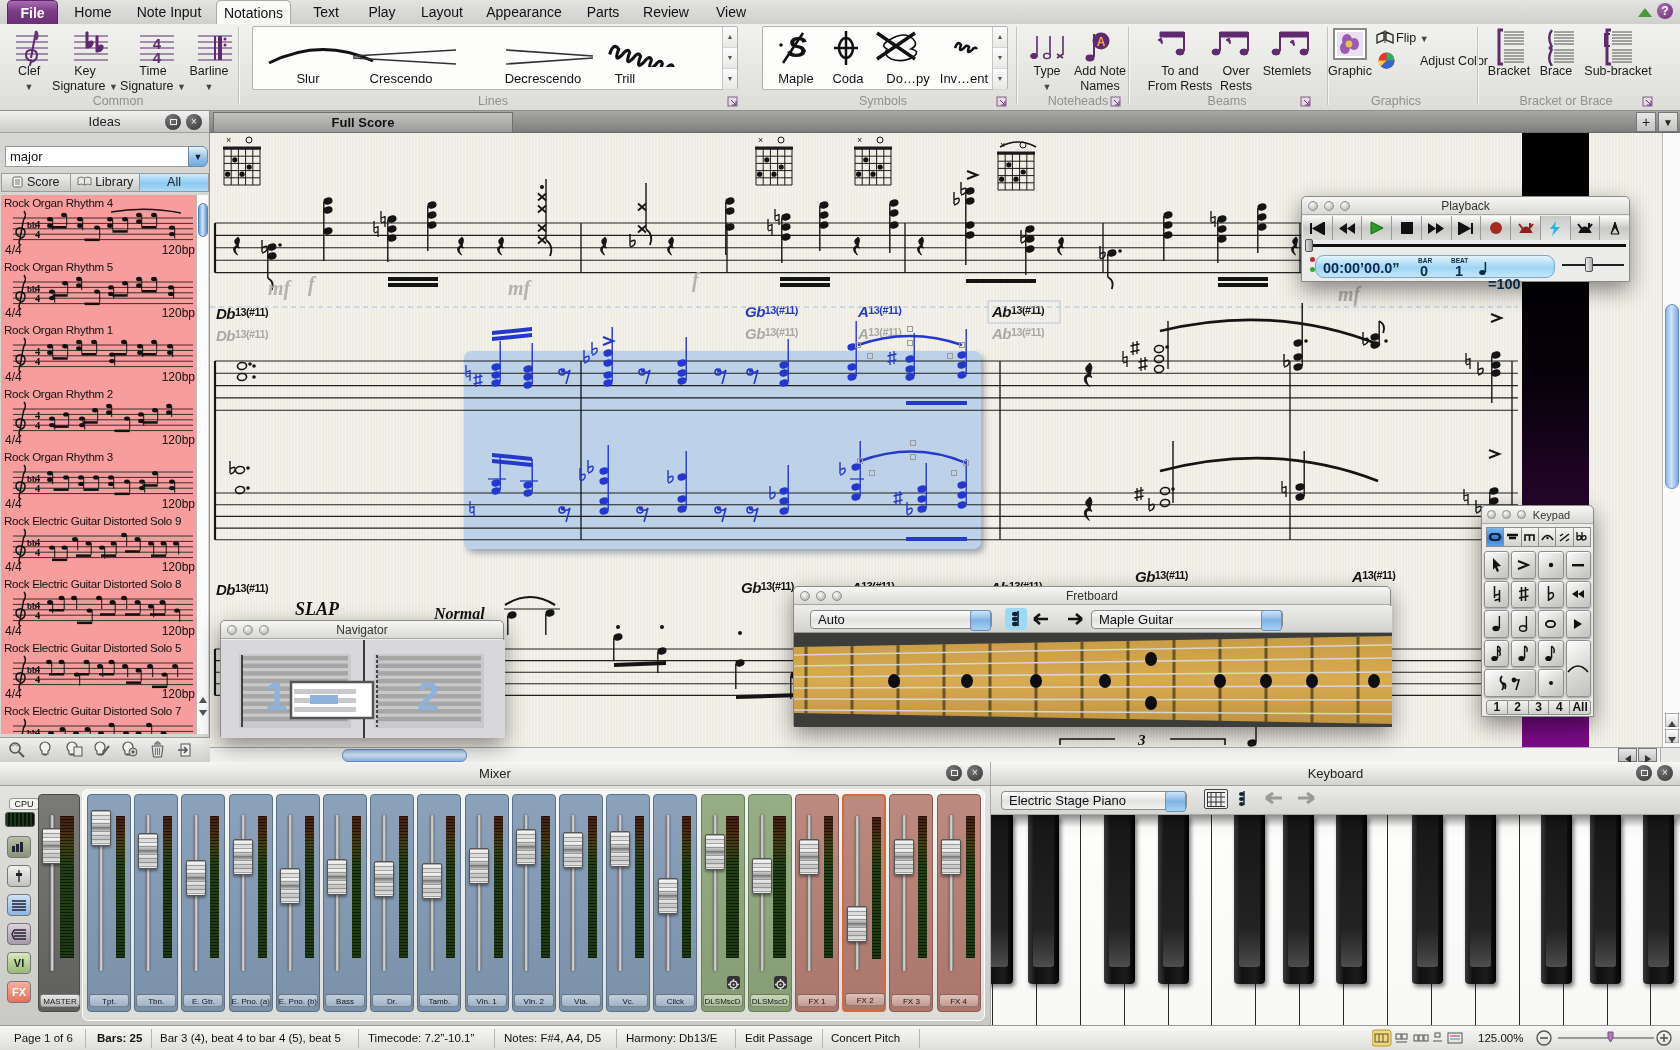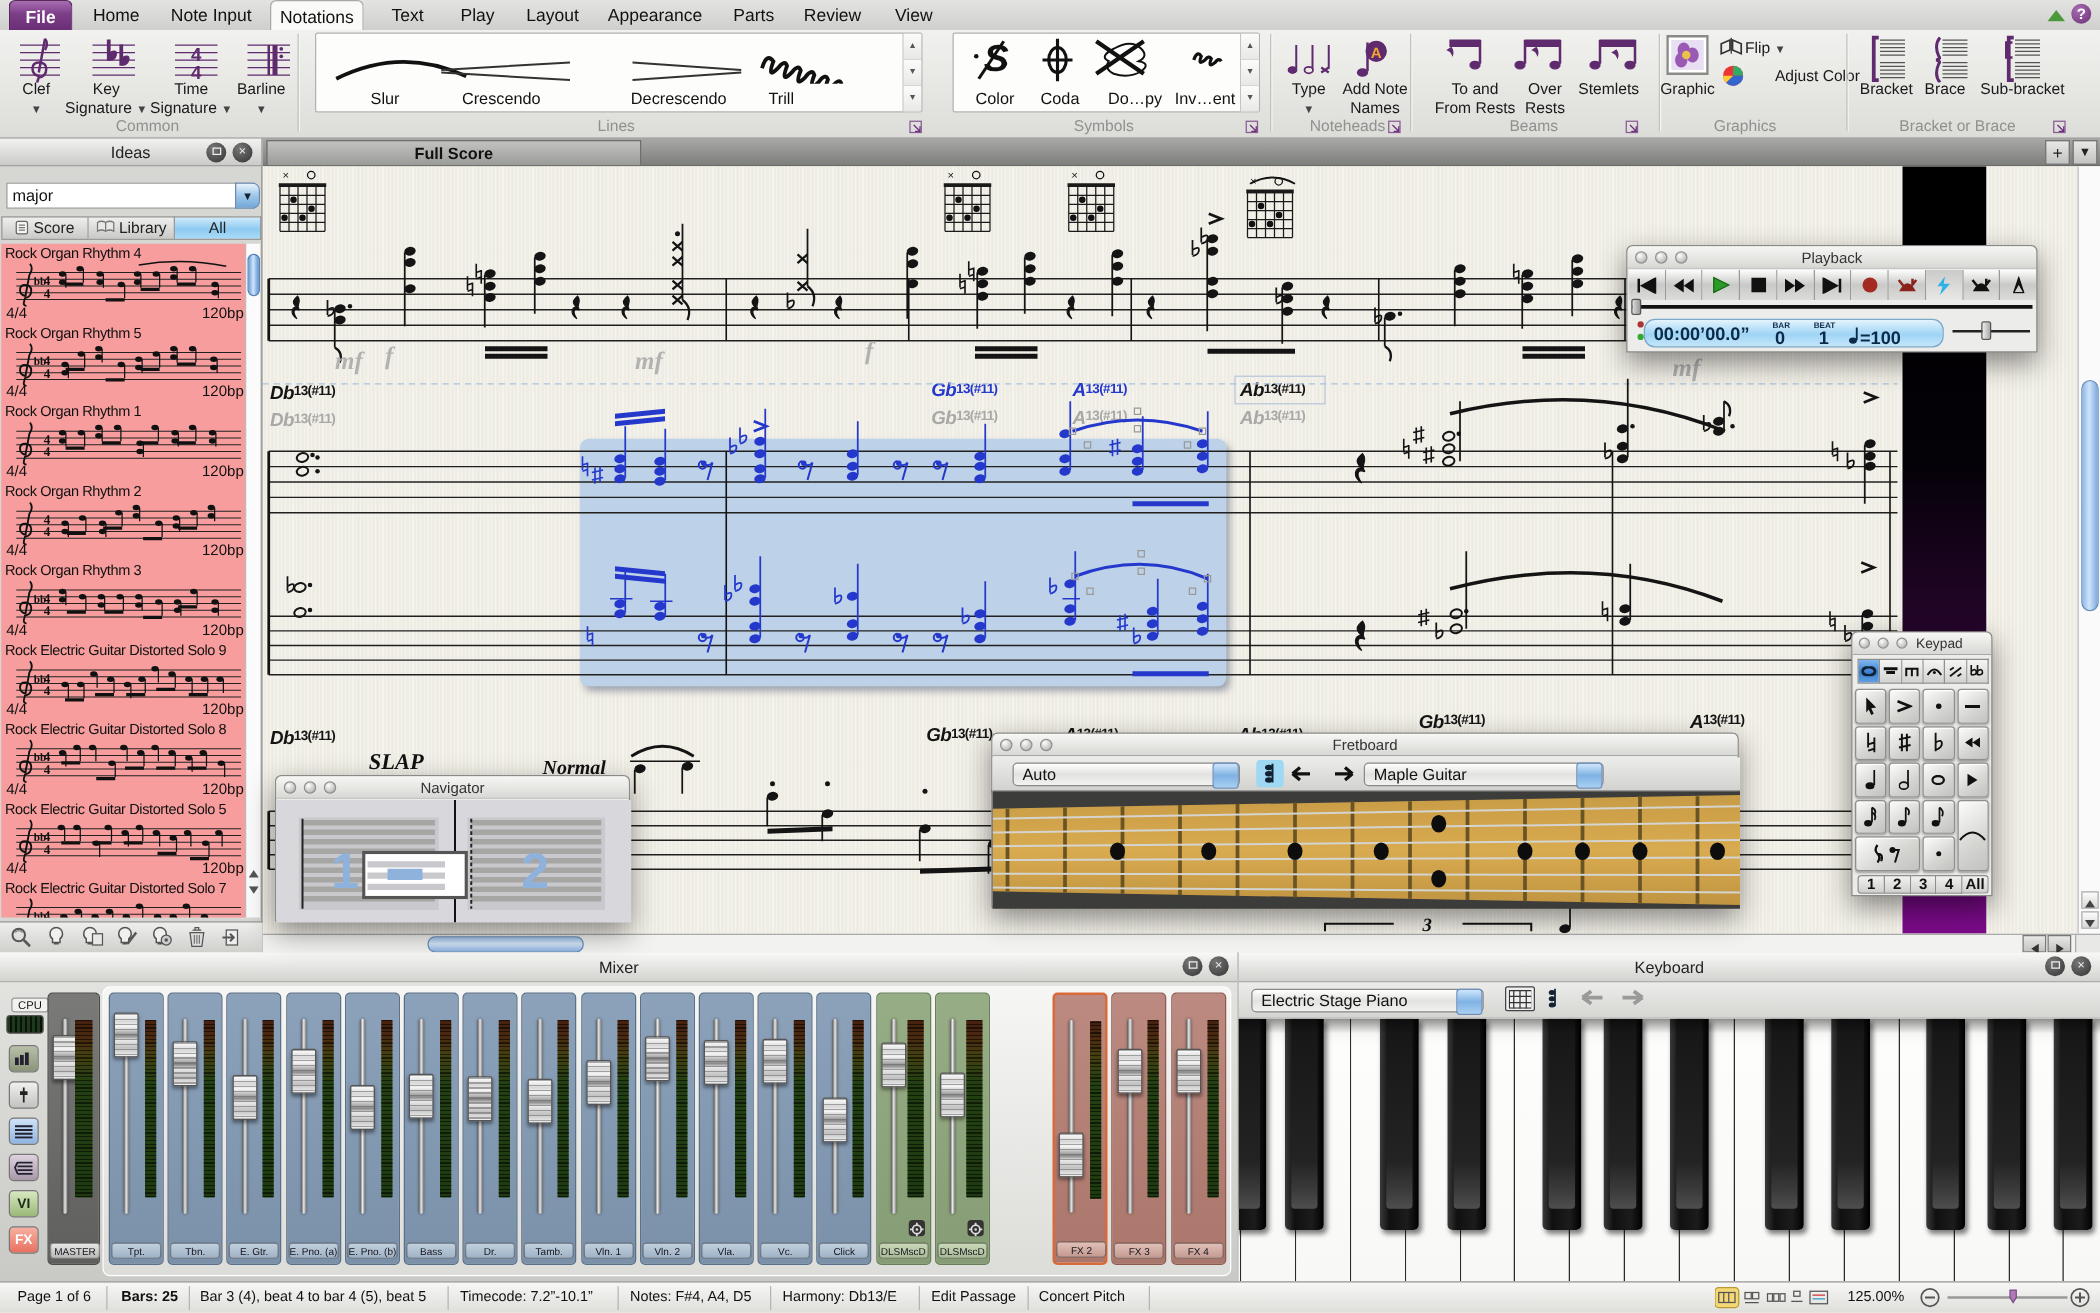--- a/index.html
+++ b/index.html
@@ -193,21 +193,21 @@
             <ellipse cx="73" cy="19" rx="7" ry="10" stroke-width="2.5"></ellipse>
             <line x1="73" y1="2" x2="73" y2="36" stroke-width="2.5"></line>
             <line x1="61" y1="19" x2="85" y2="19" stroke-width="2.5"></line>
           </g>
    <g>
             <path d="M118 10 q14 -8 22 0 q6 6 -2 10 q10 2 2 8 q-10 6 -22 2 q-8 -4 -4 -10 q-8 -4 4 -10" fill="none" stroke="#111" stroke-width="1.6"></path>
             <path d="M104 30 L142 4 M104 4 L142 30" stroke="#111" stroke-width="3.4"></path>
           </g>
    <path d="M182 22 q3 -8 6 -3 q-3 8 3 3 q3 -4 5 -1 q-3 8 3 3 q3 -4 5 -1" fill="none" stroke="#111" stroke-width="2.6" transform="translate(0,-3)"></path>
   </svg>
-  <div class="gal-item" style="left:0px;top:44px;width:66px">Color</div>
+  <div class="gal-item" style="left:0px;top:44px;width:66px">Maple</div>
   <div class="gal-item" style="left:52px;top:44px;width:66px">Coda</div>
   <div class="gal-item" style="left:112px;top:44px;width:66px">Do…py</div>
   <div class="gal-item" style="left:166px;top:44px;width:70px">Inv…ent</div>
   <div class="garr">
           <div>▲</div>
           <div>▼</div>
           <div>▼</div>
         </div>
  </div>
  <div class="glabel" style="left:823px;width:120px">Symbols</div>
@@ -926,21 +926,21 @@
  <div id="lcd" style="position:absolute;left:13px;top:58px;width:240px;height:23px;border-radius:9px;background:linear-gradient(#e4f4fd,#9fd4f5 55%,#c4e6fa);border:1px solid #7aa8c8;color:#0a2a4a;font-size:14.5px;font-weight:bold">
   <span style="position:absolute;left:7px;top:4px">00:00’00.0”</span>
   <span style="position:absolute;left:102px;top:1px;font-size:6.5px">BAR</span>
         <span style="position:absolute;left:104px;top:7px">0</span>
   <span style="position:absolute;left:135px;top:1px;font-size:6.5px">BEAT</span>
         <span style="position:absolute;left:139px;top:7px">1</span>
   <svg style="position:absolute;left:163px;top:5px" width="10" height="15">
           <ellipse cx="3.4" cy="11.4" rx="3.2" ry="2.5" fill="#0a2a4a"></ellipse>
           <line x1="6.4" y1="11" x2="6.4" y2="1" stroke="#0a2a4a" stroke-width="1.5"></line>
         </svg>
-  <span style="position:absolute;left:172px;top:7px">=100</span>
+  <span style="position:absolute;left:172px;top:20px">=100</span>
  </div>
  <div style="position:absolute;left:8px;top:60px;width:5px;height:5px;border-radius:50%;background:#a33"></div>
  <div style="position:absolute;left:8px;top:70px;width:5px;height:5px;border-radius:50%;background:#3a3"></div>
  <div style="position:absolute;left:260px;top:67px;width:62px;height:2px;background:#222"></div>
  <div style="position:absolute;left:283px;top:60px;width:8px;height:15px;background:linear-gradient(90deg,#eee,#aaa);border:1px solid #555;border-radius:2px"></div>
 </div>
 
 <div class="win" id="keypad" style="left:1481px;top:505px;width:113px;height:212px;z-index:30">
  <div class="titlebar" style="font-size:11px"><div class="tl" style="left:5px;width:9px;height:9px"></div><div class="tl" style="left:20px;width:9px;height:9px"></div><div class="tl" style="left:35px;width:9px;height:9px"></div><span style="margin-left:28px">Keypad</span></div>
  <div id="kptabs" style="position:absolute;left:4px;top:21px;width:105px;height:20px;display:flex">
@@ -1795,20 +1795,26 @@
               <circle cx="5.5" cy="5.5" r="3.4" fill="none" stroke="#ddd" stroke-width="1.4"></circle>
               <circle cx="5.5" cy="5.5" r="1" fill="#ddd"></circle>
               <g stroke="#ddd" stroke-width="1.4">
                 <line x1="5.5" y1="0" x2="5.5" y2="2"></line>
                 <line x1="5.5" y1="9" x2="5.5" y2="11"></line>
                 <line x1="0" y1="5.5" x2="2" y2="5.5"></line>
                 <line x1="9" y1="5.5" x2="11" y2="5.5"></line>
               </g>
             </svg></div>
         </div>
+        <div class="strip" style="left: 795px; width: 44px; top: 8px; height: 218px; background: linear-gradient(rgb(188, 138, 128), rgb(171, 118, 108)); border: 1.5px solid rgb(143, 90, 80);">
+          <div class="ftrack" style="position: absolute; left: 11.2px; top: 20px; bottom: 40px; width: 4px;"></div>
+          <div class="fader" style="position: absolute; left: 3.2px; top: 44px;"></div>
+          <div class="meter" style="position: absolute; left: 28px; top: 21px; height: 142px;"></div>
+          <div class="lbl" style="background: linear-gradient(rgb(224, 192, 184), rgb(196, 154, 144));">FX 1</div>
+        </div>
         <div class="strip" style="left: 842.2px; width: 44px; top: 8px; height: 218px; background: linear-gradient(rgb(188, 138, 128), rgb(171, 118, 108)); border: 2px solid rgb(216, 106, 58);">
           <div class="ftrack" style="position: absolute; left: 11.2px; top: 20px; bottom: 40px; width: 4px;"></div>
           <div class="fader" style="position: absolute; left: 3.2px; top: 110px;"></div>
           <div class="meter" style="position: absolute; left: 28px; top: 21px; height: 142px;"></div>
           <div class="lbl" style="background: linear-gradient(rgb(224, 192, 184), rgb(196, 154, 144));">FX 2</div>
         </div>
         <div class="strip" style="left: 889.4px; width: 44px; top: 8px; height: 218px; background: linear-gradient(rgb(188, 138, 128), rgb(171, 118, 108)); border: 1.5px solid rgb(143, 90, 80);">
           <div class="ftrack" style="position: absolute; left: 11.2px; top: 20px; bottom: 40px; width: 4px;"></div>
           <div class="fader" style="position: absolute; left: 3.2px; top: 44px;"></div>
           <div class="meter" style="position: absolute; left: 28px; top: 21px; height: 142px;"></div>

